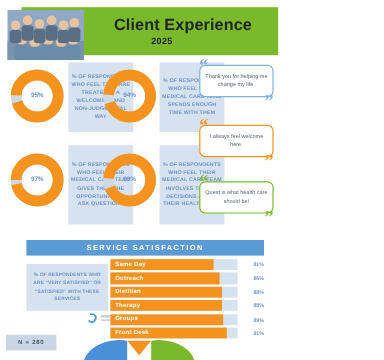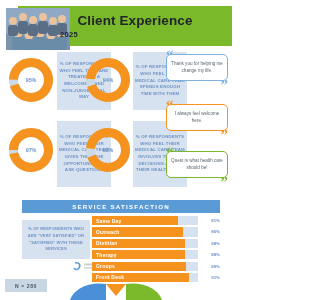--- a/index.html
+++ b/index.html
@@ -8,25 +8,25 @@
     background:#ffffff;
     font-family:"Liberation Sans",sans-serif;
     position:relative;
   }
   .page{position:relative;width:232px;height:300px;overflow:hidden;background:#fff;}
 
   
   .header{position:absolute;left:0;top:6px;width:232px;height:40px;}
   .header-band{position:absolute;left:18px;top:0;width:214px;height:40px;background:#7ab929;}
   .header-title{
-    position:absolute;left:60px;top:8px;width:150px;text-align:center;
+    position:absolute;left:60px;top:8px;width:150px;text-align:right;
     font-size:13.5px;font-weight:bold;color:#20262b;letter-spacing:.1px;line-height:1;
   }
   .header-year{
-    position:absolute;left:60px;top:24px;width:150px;
+    position:absolute;left:60px;top:24px;width:150px;text-align:center;
     font-size:7.5px;font-weight:bold;color:#20262b;letter-spacing:.3px;
   }
   .photo{position:absolute;left:6px;top:2px;width:64px;height:42px;overflow:hidden;border:0;}
   .photo svg{display:block;}
 
   
   .donut{position:absolute;width:46px;height:46px;}
   .donut svg{display:block;}
   .donut .pct{
     position:absolute;left:0;top:0;width:46px;height:46px;

